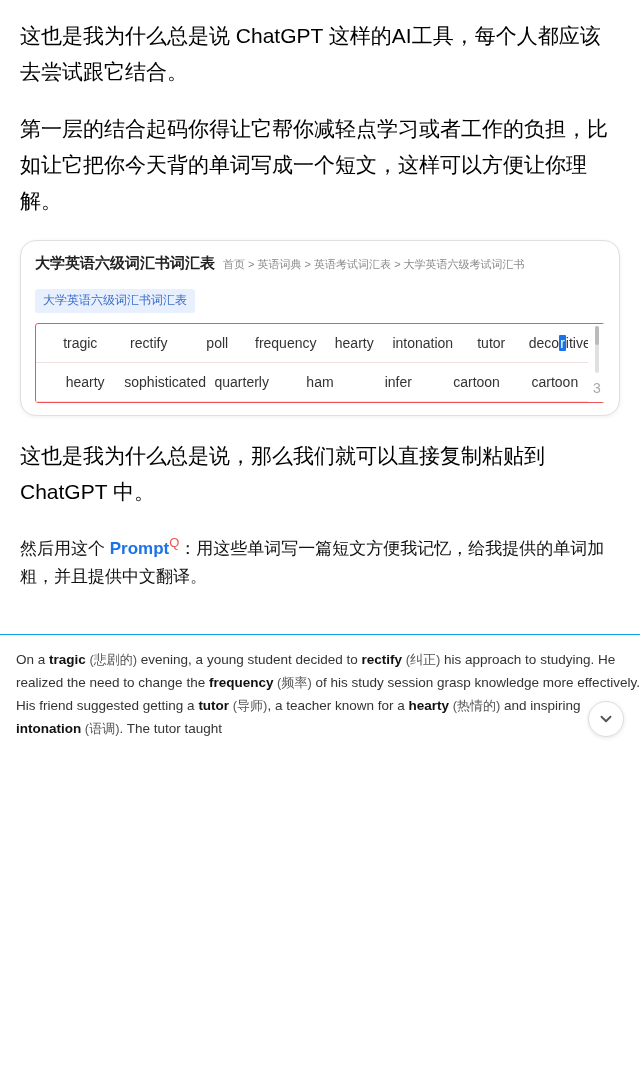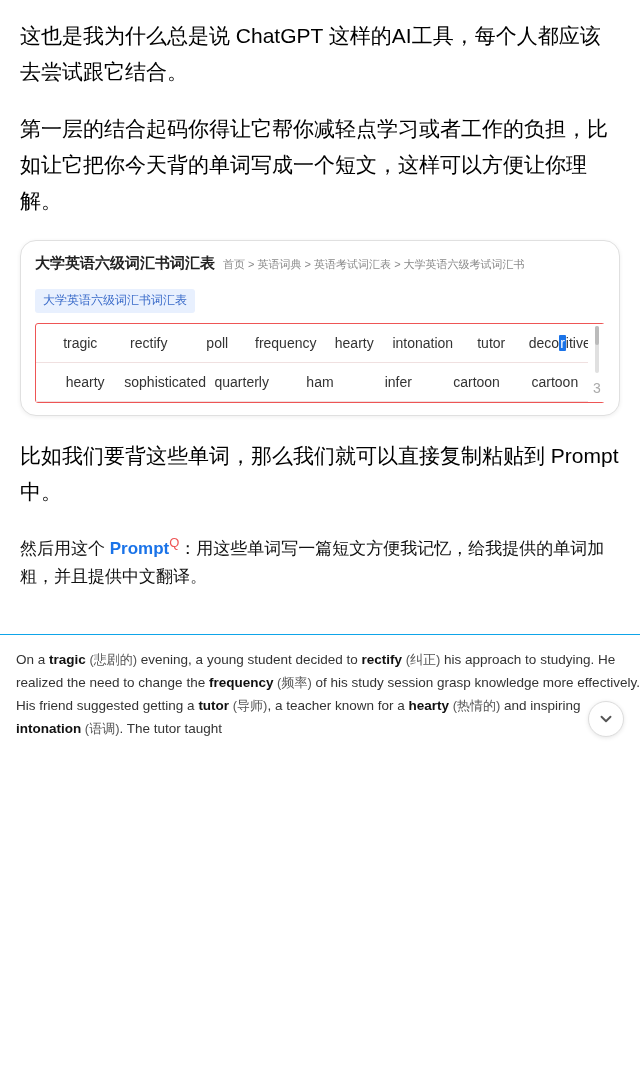--- a/index.html
+++ b/index.html
@@ -229,21 +229,21 @@
       </div>
       <div class="scroll-indicator">
         <div class="scroll-bar-track">
           <div class="scroll-bar-thumb"></div>
         </div>
         <span style="font-size:14px;color:#aaa;margin-top:4px;">3</span>
       </div>
     </div>
   </div>
 
-  <p class="paragraph">比如我们要背这些单词，那么我们就可以直接复制粘贴到 Prompt 中。</p>
+  <p class="paragraph">这也是我为什么总是说，那么我们就可以直接复制粘贴到 ChatGPT 中。</p>
 
   <p class="prompt-text">
     <span>然后用这个 </span><span class="prompt-label">Prompt</span><sup class="prompt-superscript">Q</sup><span>：用这些单词写一篇短文方便我记忆，给我提供的单词加粗，并且提供中文翻译。</span>
   </p>
 
 
 </div>
 
 <div class="sample-text-box">
   <span>On a <strong>tragic</strong><span class="sample-chinese"> (悲剧的)</span> evening, a young student decided to <strong>rectify</strong><span class="sample-chinese"> (纠正)</span> his approach to studying. He realized the need to change the <strong>frequency</strong><span class="sample-chinese"> (频率)</span> of his study session grasp knowledge more effectively. His friend suggested getting a <strong>tutor</strong><span class="sample-chinese"> (导师)</span>, a teacher known for a <strong>hearty</strong><span class="sample-chinese"> (热情的)</span> and inspiring <strong>intonation</strong><span class="sample-chinese"> (语调)</span>. The tutor taught</span>

